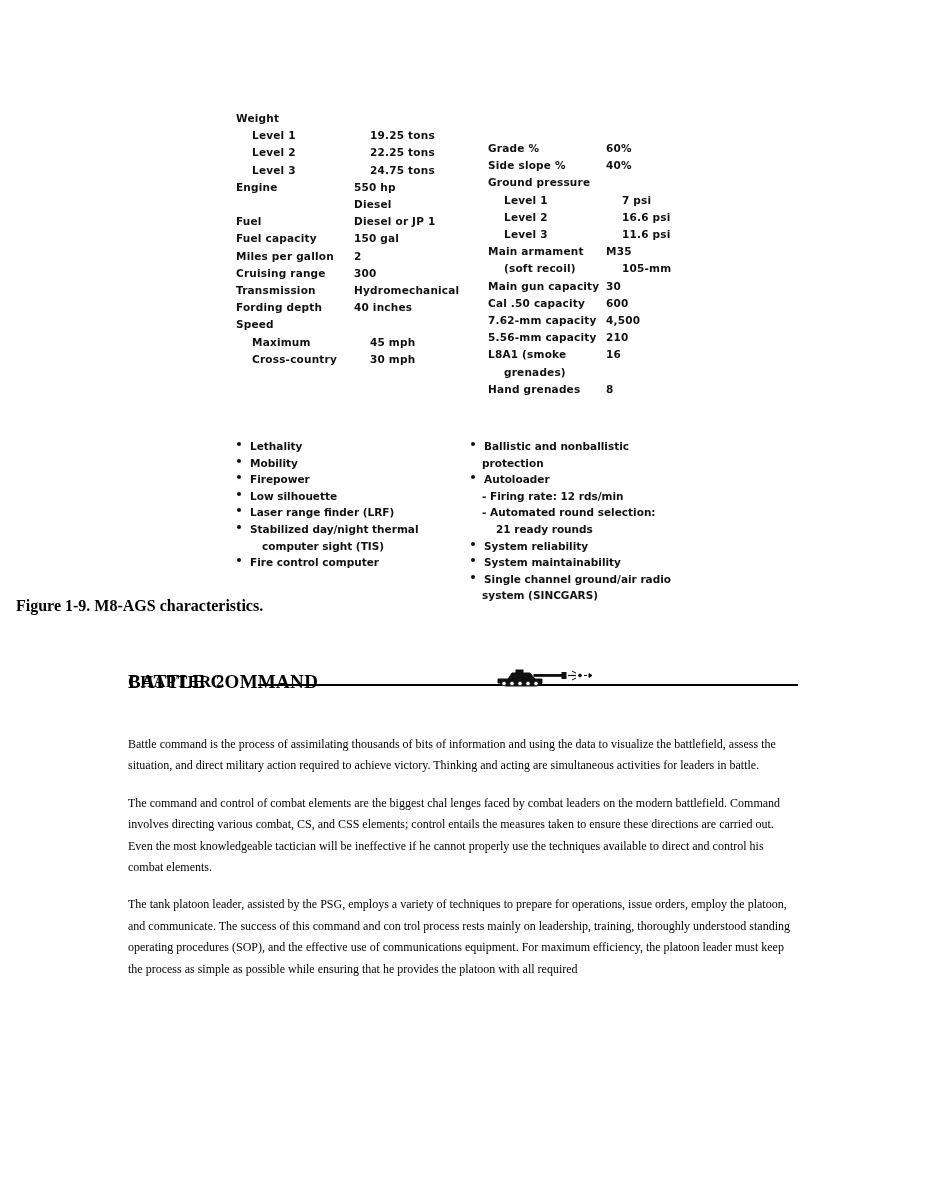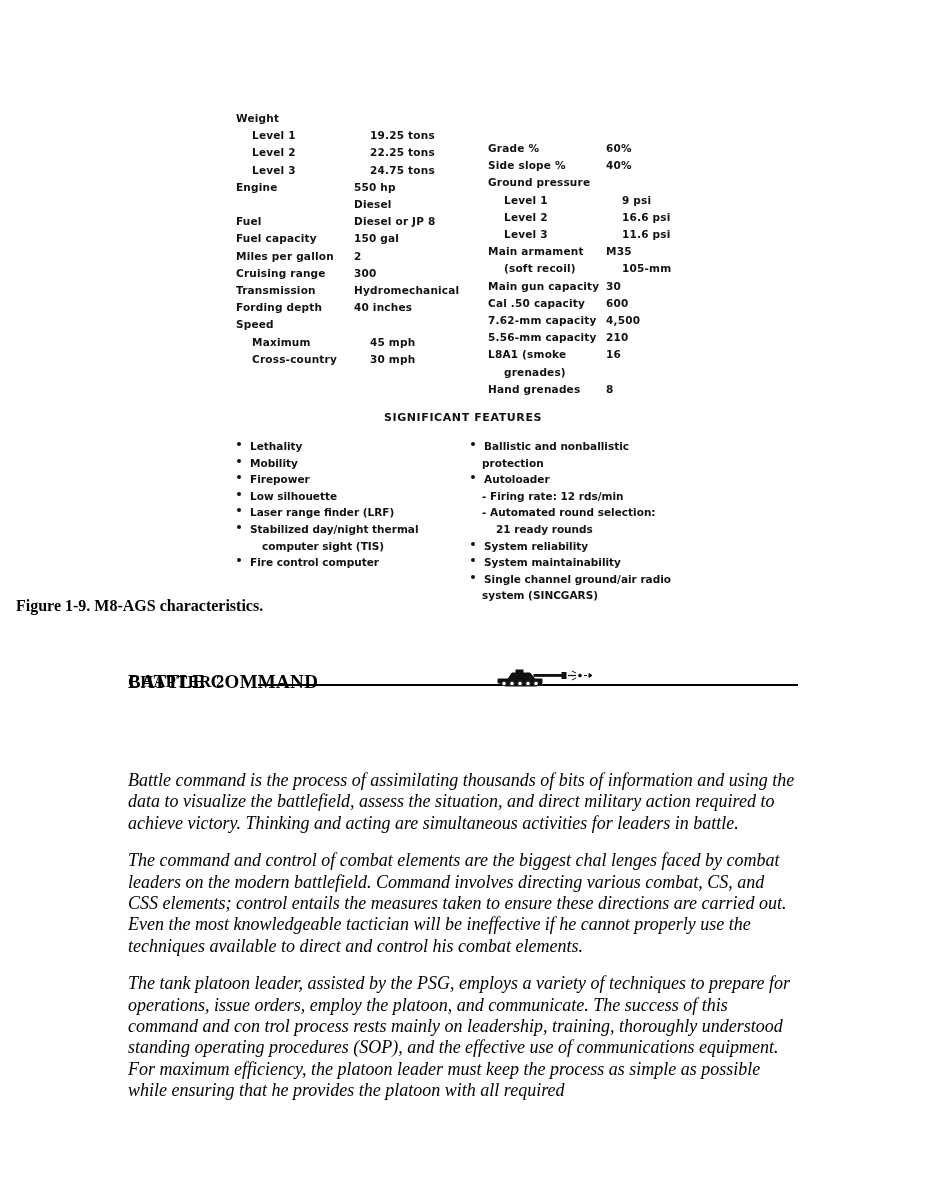--- a/index.html
+++ b/index.html
@@ -165,28 +165,27 @@
     top: 671px;
     left: 128px;
     font-family: "Liberation Serif", serif;
     font-size: 19px;
     font-weight: bold;
     letter-spacing: 0.3px;
   }
 
   .body-copy {
     position: absolute;
-    top: 770px;
+    top: 734px;
     left: 128px;
     width: 667px;
     font-family: "Liberation Serif", serif;
-    font-size: 18px;
+    font-size: 12px;
     line-height: 21.4px;
     text-align: left;
-    font-style: italic;
   }
   .body-copy p {
     margin: 0 0 16px 0;
   }
 </style>
 </head>
 <body>
 
 <div class="page">
 
@@ -212,21 +211,21 @@
         <div class="spec-row">
             <span class="lbl">Engine</span>
             <span class="val">550 hp</span>
           </div>
         <div class="spec-row">
             <span class="lbl"></span>
             <span class="val">Diesel</span>
           </div>
         <div class="spec-row">
             <span class="lbl">Fuel</span>
-            <span class="val">Diesel or JP 8</span>
+            <span class="val">Diesel or JP 1</span>
           </div>
         <div class="spec-row">
             <span class="lbl">Fuel capacity</span>
             <span class="val">150 gal</span>
           </div>
         <div class="spec-row">
             <span class="lbl">Miles per gallon</span>
             <span class="val">2</span>
           </div>
         <div class="spec-row">
@@ -263,21 +262,21 @@
         <div class="spec-row">
             <span class="lbl">Side slope %</span>
             <span class="val">40%</span>
           </div>
         <div class="spec-row">
             <span class="lbl">Ground pressure</span>
             <span class="val"></span>
           </div>
         <div class="spec-row">
             <span class="lbl indent1">Level 1</span>
-            <span class="val">9 psi</span>
+            <span class="val">7 psi</span>
           </div>
         <div class="spec-row">
             <span class="lbl indent1">Level 2</span>
             <span class="val">16.6 psi</span>
           </div>
         <div class="spec-row">
             <span class="lbl indent1">Level 3</span>
             <span class="val">11.6 psi</span>
           </div>
         <div class="spec-row">
@@ -313,21 +312,20 @@
             <span class="val"></span>
           </div>
         <div class="spec-row">
             <span class="lbl">Hand grenades</span>
             <span class="val">8</span>
           </div>
       </div>
     </div>
   </div>
 
-  <div class="sig-title">SIGNIFICANT FEATURES</div>
 
   <div class="features">
     <div class="feat-cols">
       <div class="feat-col left">
         <div class="feat-item"><span class="bullet"></span><span>Lethality</span></div>
         <div class="feat-item"><span class="bullet"></span><span>Mobility</span></div>
         <div class="feat-item"><span class="bullet"></span><span>Firepower</span></div>
         <div class="feat-item"><span class="bullet"></span><span>Low silhouette</span></div>
         <div class="feat-item"><span class="bullet"></span><span>Laser range finder (LRF)</span></div>
         <div class="feat-item"><span class="bullet"></span><span>Stabilized day/night thermal</span></div>

